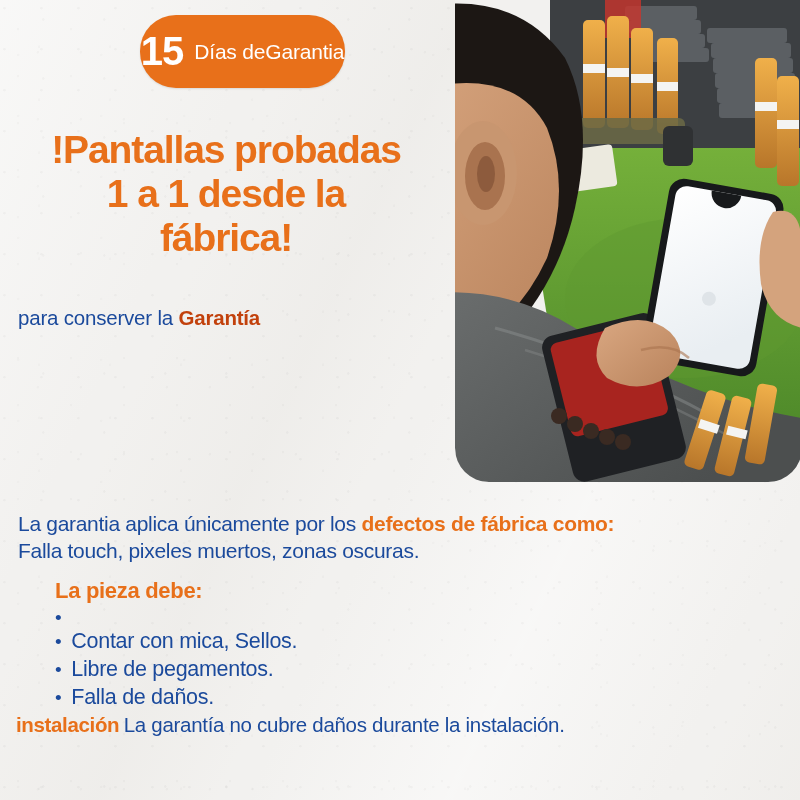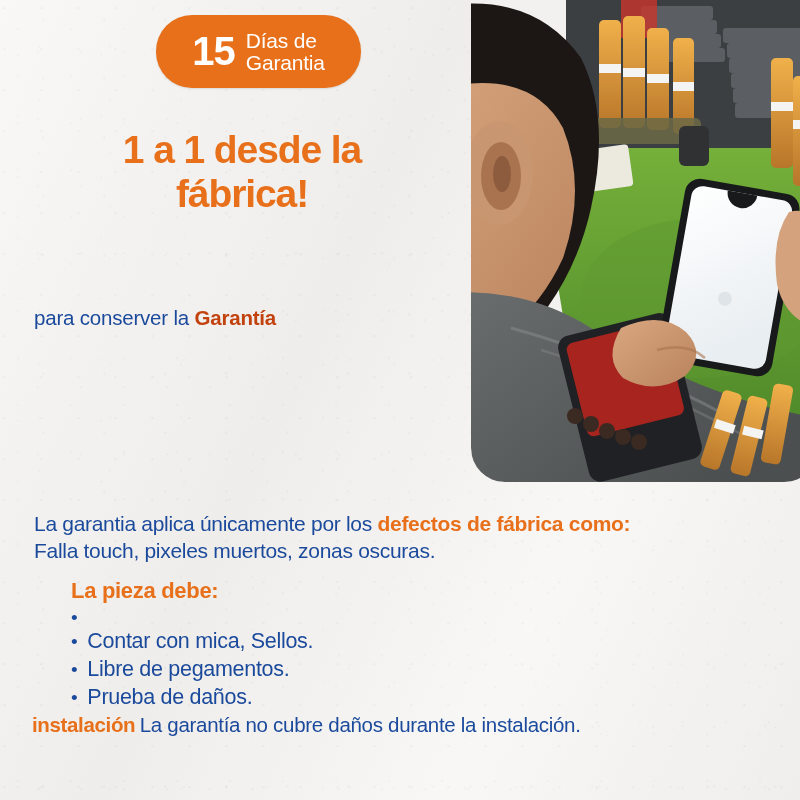--- a/index.html
+++ b/index.html
@@ -17,34 +17,34 @@
       radial-gradient(circle at 12% 20%, rgba(0,0,0,.030) 0 1px, transparent 1.5px),
       radial-gradient(circle at 34% 62%, rgba(0,0,0,.025) 0 1px, transparent 1.5px),
       radial-gradient(circle at 71% 33%, rgba(0,0,0,.028) 0 1px, transparent 1.5px),
       radial-gradient(circle at 88% 78%, rgba(0,0,0,.022) 0 1px, transparent 1.5px),
       radial-gradient(circle at 55% 88%, rgba(0,0,0,.020) 0 1px, transparent 1.5px),
       radial-gradient(circle at 22% 90%, rgba(0,0,0,.020) 0 1px, transparent 1.5px),
       linear-gradient(115deg, rgba(255,255,255,.55) 0%, rgba(230,228,224,.35) 40%, rgba(255,255,255,.5) 70%, rgba(232,230,226,.35) 100%);
     background-size:37px 41px,53px 47px,61px 59px,43px 67px,71px 53px,83px 61px,100% 100%;
     opacity:.95;
   }
-  .stage{position:absolute;inset:0;z-index:2;margin-left:16px;}
+  .stage{position:absolute;inset:0;z-index:2;}
 
   
   .badge{
     position:absolute;left:140px;top:15px;width:205px;height:73px;
     background:#e8701a;border-radius:36px;
     display:flex;align-items:center;justify-content:center;gap:11px;
     box-shadow:0 1px 2px rgba(0,0,0,.10);
   }
   .badge-num{
     color:#fff;font-weight:bold;font-size:40px;line-height:1;
     letter-spacing:-1px;margin-top:-1px;
   }
-  .badge-lines{display:flex;flex-direction:column;line-height:1.02;}
+  .badge-lines{display:flex;flex-direction:row;line-height:1.02;}
   .badge-lines span{color:#fff;font-size:21px;letter-spacing:-.2px;}
 
   
   .headline{
     position:absolute;left:0px;top:128px;width:452px;
     text-align:center;color:#e8701a;font-weight:bold;
     font-size:39px;line-height:1.13;letter-spacing:-1.1px;
   }
   .headline div{white-space:nowrap;}
 
@@ -93,20 +93,21 @@
 
   <div class="badge">
     <div class="badge-num">15</div>
     <div class="badge-lines">
       <span>Días de</span>
       <span>Garantia</span>
     </div>
   </div>
 
   <div class="headline">
+    <div>!Pantallas probadas</div>
     <div>1 a 1 desde la</div>
     <div>fábrica!</div>
   </div>
 
   <div class="subblock">
     <div class="l2">
       <span>para conserver la</span>
       <b>Garantía</b>
     </div>
   </div>
@@ -240,21 +241,21 @@
     <div class="row">
       <span class="dot">•</span>
       <span>Contar con mica, Sellos.</span>
     </div>
     <div class="row">
       <span class="dot">•</span>
       <span>Libre de pegamentos.</span>
     </div>
     <div class="row">
       <span class="dot">•</span>
-      <span>Prueba de daños.</span>
+      <span>Falla de daños.</span>
     </div>
   </div>
 
   <div class="footer">
     <div class="f2">
       <b>instalación</b>
       <span>La garantía no cubre daños durante la instalación.</span>
     </div>
   </div>
 

